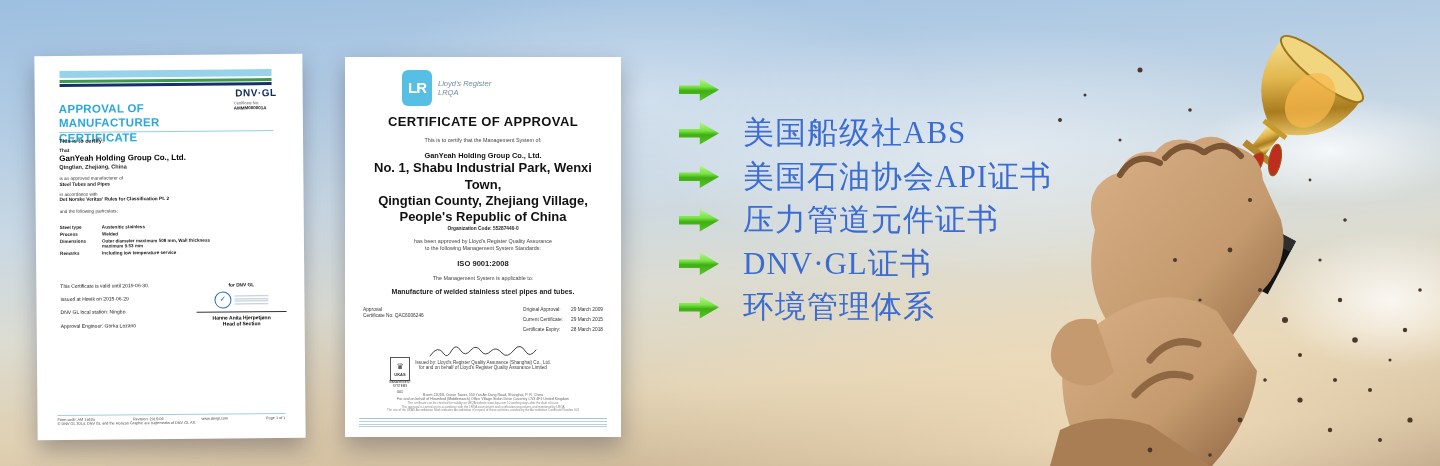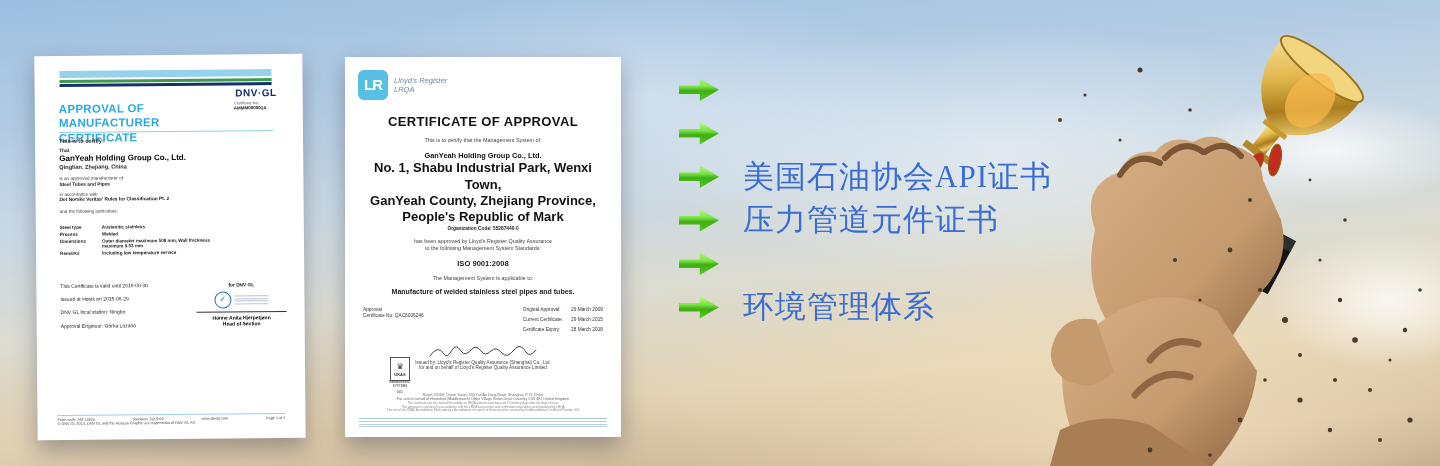--- a/index.html
+++ b/index.html
@@ -42,21 +42,21 @@
   .c1-seal-row{display:flex;align-items:center;justify-content:center;gap:3px;margin:3px 0;}
   .seal{width:15px;height:15px;border-radius:50%;border:1.5px solid #2a6db5;color:#2a6db5;font-size:8px;display:flex;align-items:center;justify-content:center;}
   .microlines{display:flex;flex-direction:column;gap:1.5px;}
   .microlines i{display:block;width:34px;height:1px;background:#b9c6d4;}
   .c1-sigline{border-top:1px solid #333;margin:2px 0 2px;}
   .c1-signer{font-size:5px;font-weight:bold;}
   .c1-footer{position:absolute;left:20px;right:20px;bottom:13px;border-top:1px solid #9ecfe0;padding-top:1.5px;font-size:3.8px;color:#444;}
   .c1-footer-row{display:flex;justify-content:space-between;}
   
   .c2-logo-row{position:absolute;left:13px;top:13px;display:flex;gap:6px;align-items:center;}
-  .lr-box{width:30px;height:30px;border-radius:6px;background:#56bfe3;color:#fff;font-weight:bold;font-size:15px;display:flex;align-items:center;justify-content:center;letter-spacing:-1px;}
+  .lr-box{width:30px;height:36px;border-radius:6px;background:#56bfe3;color:#fff;font-weight:bold;font-size:15px;display:flex;align-items:center;justify-content:center;letter-spacing:-1px;margin-left:44px;}
   .lr-brand{font-size:7.5px;color:#6f8ca0;line-height:1.2;font-style:italic;}
   .c2-center{position:absolute;left:18px;top:57px;width:240px;text-align:center;color:#222;}
   .c2-title{font-size:13px;font-weight:bold;letter-spacing:0.4px;color:#111;}
   .c2-line{font-size:5.4px;color:#444;margin-top:7px;}
   .c2-company{font-size:7.4px;font-weight:bold;margin-top:7px;color:#111;}
   .c2-addr{font-size:13px;font-weight:bold;color:#111;}
   .c2-org{font-size:4.8px;font-weight:bold;margin-top:1px;}
   .c2-std{font-size:7.6px;font-weight:bold;margin-top:7px;}
   .c2-scope{font-size:7px;font-weight:bold;margin-top:6px;}
   .c2-meta{display:flex;justify-content:space-between;text-align:left;margin-top:10px;font-size:4.8px;color:#333;}
@@ -244,22 +244,22 @@
         <div>Lloyd's Register</div>
         <div>LRQA</div>
       </div>
     </div>
 
     <div class="c2-center">
       <div class="c2-title">CERTIFICATE OF APPROVAL</div>
       <div class="c2-line">This is to certify that the Management System of:</div>
       <div class="c2-company">GanYeah Holding Group Co., Ltd.</div>
       <div class="c2-addr">No. 1, Shabu Industrial Park, Wenxi Town,</div>
-      <div class="c2-addr">GanYeah County, Zhejiang Province,</div>
-      <div class="c2-addr">People's Republic of Mark</div>
+      <div class="c2-addr">Qingtian County, Zhejiang Village,</div>
+      <div class="c2-addr">People's Republic of China</div>
       <div class="c2-org">Organization Code: 55287440-0</div>
       <div class="c2-line" style="margin-top:6px">has been approved by Lloyd's Register Quality Assurance</div>
       <div class="c2-line" style="margin-top:0">to the following Management System Standards:</div>
       <div class="c2-std">ISO 9001:2008</div>
       <div class="c2-line">The Management System is applicable to:</div>
       <div class="c2-scope">Manufacture of welded stainless steel pipes and tubes.</div>
 
       <div class="c2-meta">
         <div>
           <div>Approval</div>
@@ -307,31 +307,33 @@
         <i></i>
       </div>
   </div>
 
   <div class="cert-list">
     <div class="cert-item">
       <div class="arrow-icon"></div>
     </div>
     <div class="cert-item">
       <div class="arrow-icon"></div>
+      <span>美国船级社ABS</span>
     </div>
     <div class="cert-item">
       <div class="arrow-icon"></div>
       <span>美国石油协会API证书</span>
     </div>
     <div class="cert-item">
       <div class="arrow-icon"></div>
       <span>压力管道元件证书</span>
     </div>
     <div class="cert-item">
       <div class="arrow-icon"></div>
+      <span>DNV·GL证书</span>
     </div>
     <div class="cert-item">
       <div class="arrow-icon"></div>
       <span>环境管理体系</span>
     </div>
   </div>
 
 </div>
 
 </body></html>

